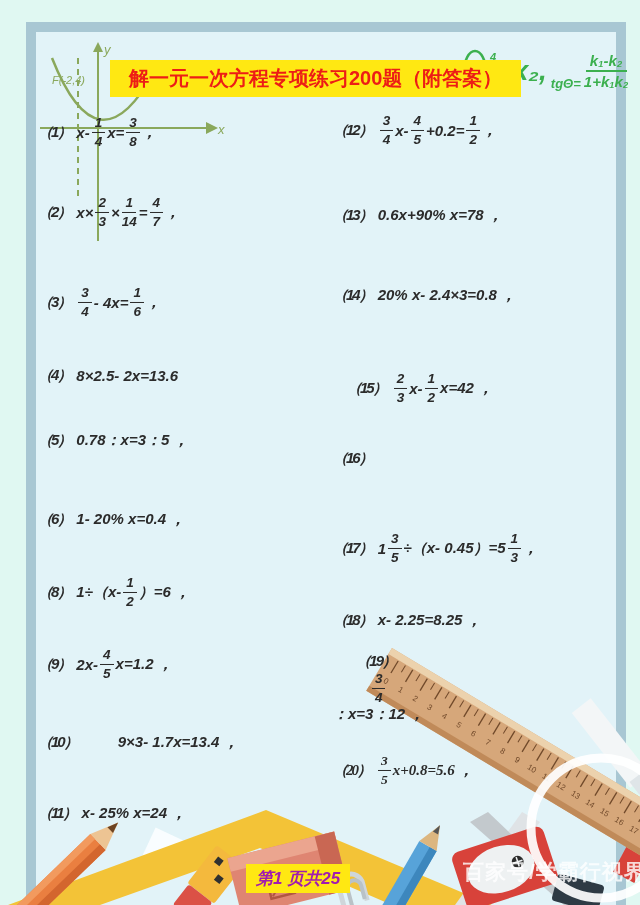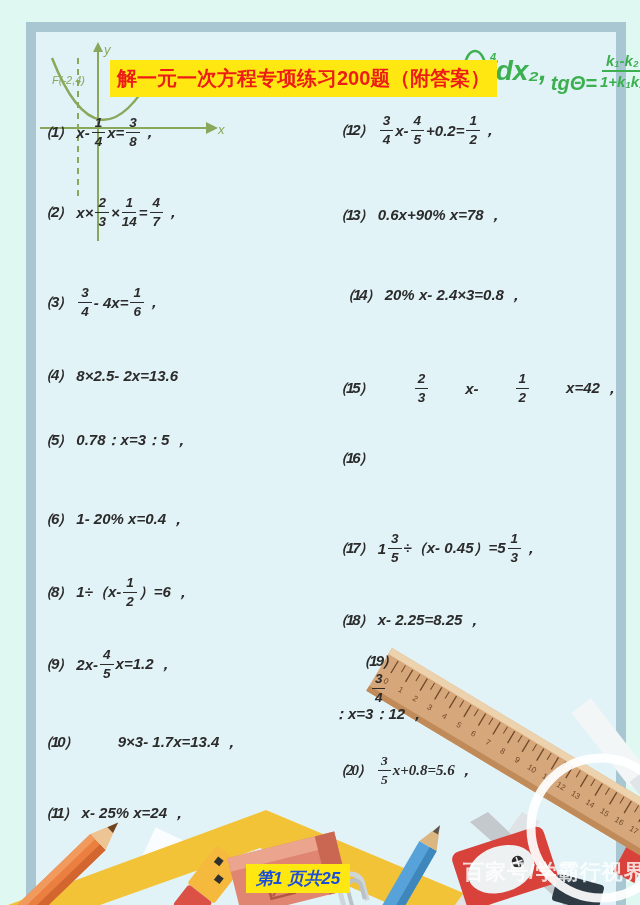--- a/index.html
+++ b/index.html
@@ -11,48 +11,48 @@
   .frame{
     position:absolute;left:26px;top:22px;right:14px;bottom:-12px;
     border:10px solid #a8c7d3;background:#e2f3f8;z-index:0;
   }
   
   .axis-doodle{position:absolute;left:28px;top:36px;z-index:2;}
   
   .banner{
     position:absolute;left:110px;top:60px;z-index:7;
     background:#ffe812;color:#ed1c16;font-weight:bold;font-size:20px;
-    padding:5px 7px;white-space:nowrap;letter-spacing:0px;
+    padding:5px 19px;white-space:nowrap;letter-spacing:0px;
   }
   
   .gdoodle{
     position:absolute;left:462px;top:42px;z-index:5;display:flex;align-items:center;
     color:#3cb04f;font-style:italic;font-weight:bold;white-space:nowrap;
   }
   .intg{font-size:28px;position:relative;margin-right:4px;}
   .isup{font-size:11px;position:absolute;top:-4px;left:2px;}
-  .tg-lhs{font-size:20px;margin-right:3px;margin-top:24px;}
+  .tg-lhs{font-size:13px;margin-right:3px;margin-top:24px;}
   .gfrac{display:inline-flex;flex-direction:column;align-items:center;font-size:15px;line-height:1.15;}
   .gfrac .gn{padding:0 4px 1px;border-bottom:2px solid #3cb04f;}
   .gfrac .gd{padding-top:1px;}
   
   .problem{
     position:absolute;transform:translateY(-50%);display:flex;align-items:center;
     color:#2b2b2b;font-style:italic;font-weight:bold;font-size:15px;
     white-space:nowrap;z-index:6;
   }
   .pnum{margin-right:6px;letter-spacing:-2px;}
   .frac{display:inline-flex;flex-direction:column;align-items:center;margin:0 2px;font-size:13.5px;line-height:1.15;}
   .frac .fn{padding:0 3px 1px;border-bottom:1.6px solid #2b2b2b;}
   .frac .fd{padding-top:1px;}
   
   .decor{position:absolute;left:0;top:0;z-index:5;pointer-events:none;}
   .pagebadge{
     position:absolute;left:246px;top:864px;z-index:8;
-    background:#ffe812;color:#1d4ed8;font-style:italic;font-weight:bold;
+    background:#ffe812;color:#a21caf;font-style:italic;font-weight:bold;
     font-size:17px;padding:3px 10px;white-space:nowrap;
   }
   .watermark{
     position:absolute;left:463px;top:858px;z-index:9;
     color:rgba(255,255,255,0.8);font-size:21px;font-weight:bold;letter-spacing:1px;white-space:nowrap;
   }
 </style>
 </head>
 <body>
 
@@ -184,25 +184,25 @@
       <span class="frac">
         <span class="fn">1</span>
         <span class="fd">2</span>
       </span>
       <span>，</span>
     </div>
     <div class="problem" style="left: 333px; top: 215px;">
       <span class="pnum">（13）</span>
       <span>0.6x+90% x=78 ，</span>
     </div>
-    <div class="problem" style="left: 333px; top: 295px; margin-left: 7px;">
+    <div class="problem" style="left: 333px; top: 295px;">
       <span class="pnum">（14）</span>
       <span>20% x- 2.4×3=0.8 ，</span>
     </div>
-    <div class="problem" style="left: 333px; top: 388px; gap: 35px;">
+    <div class="problem" style="left: 347px; top: 388px;">
       <span class="pnum">（15）</span>
       <span class="frac">
         <span class="fn">2</span>
         <span class="fd">3</span>
       </span>
       <span>x- </span>
       <span class="frac">
         <span class="fn">1</span>
         <span class="fd">2</span>
       </span>

